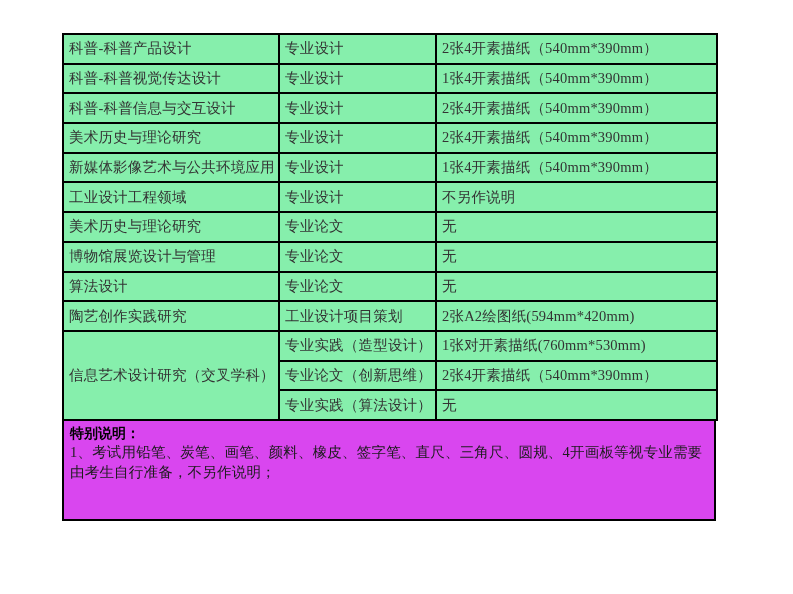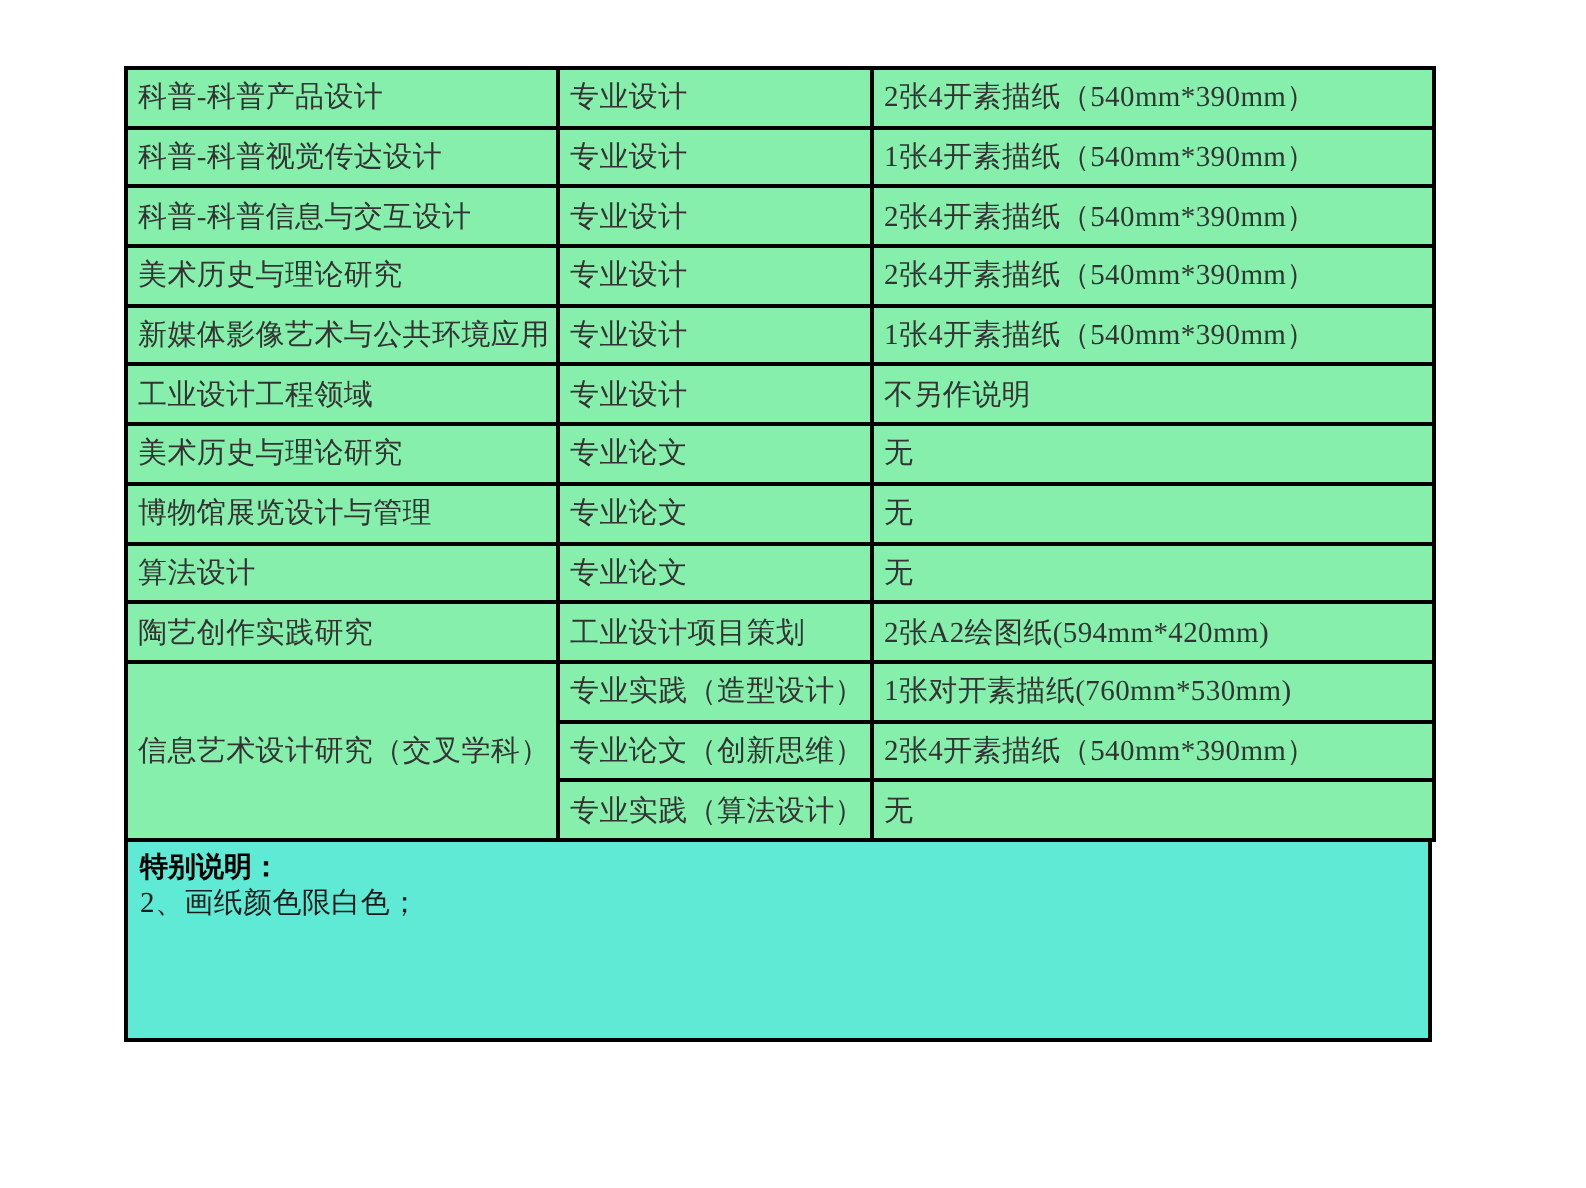--- a/index.html
+++ b/index.html
@@ -35,21 +35,21 @@
     vertical-align: middle;
     background: #86efac;
     letter-spacing: 0.2px;
   }
   .notes {
     box-sizing: border-box;
     width: 654px;
     min-height: 102px;
     margin-top: -2px;
     border: 2px solid #000000;
-    background: #5eead4;
+    background: #d946ef;
     padding: 3px 8px 19px 6px;
     font-size: 14.5px;
     line-height: 19.5px;
     color: #1c1c1c;
   }
   .notes-heading {
     font-weight: bold;
     color: #000000;
     font-family: "Liberation Sans", "DejaVu Sans", sans-serif;
     font-size: 14px;
@@ -131,16 +131,16 @@
         </tr>
         <tr>
           <td class="c-exam">专业实践（算法设计）</td>
           <td class="c-materials">无</td>
         </tr>
       </tbody>
   </table>
 
   <div class="notes">
     <div class="notes-heading">特别说明：</div>
-    <div class="notes-item">2、画纸颜色限白色；</div>
+    <div class="notes-item">1、考试用铅笔、炭笔、画笔、颜料、橡皮、签字笔、直尺、三角尺、圆规、4开画板等视专业需要由考生自行准备，不另作说明；</div>
   </div>
 
 </div>
 
 </body></html>

